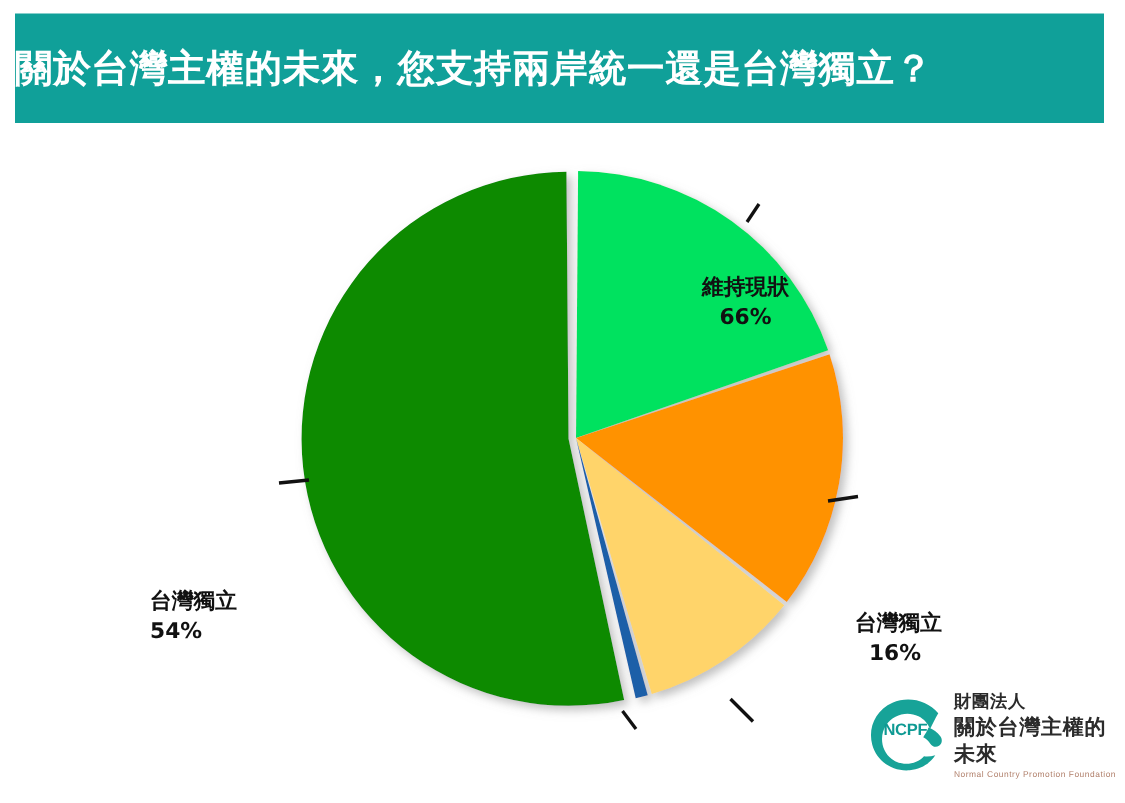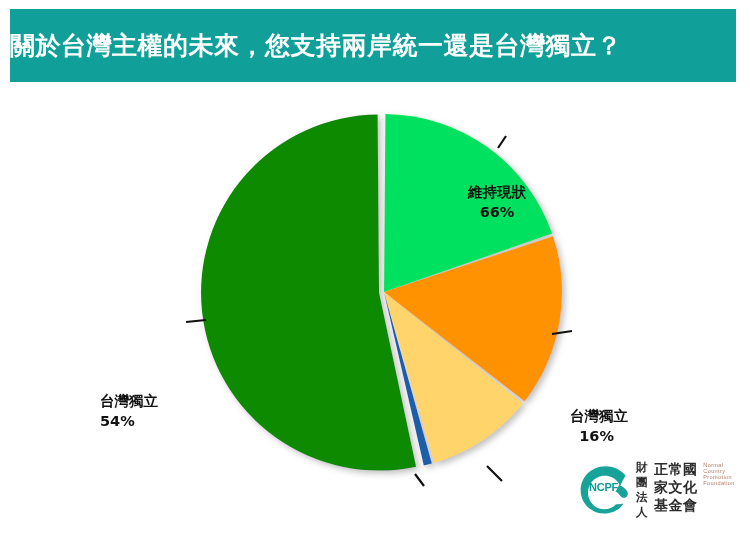--- a/index.html
+++ b/index.html
@@ -88,21 +88,21 @@
   }
   #logo-mark {
     position: relative;
     width: 54px;
     height: 50px;
     flex: 0 0 auto;
   }
   #logo-text {
     margin-left: 4px;
     display: flex;
-    flex-direction: row;
+    flex-direction: column;
     justify-content: center;
   }
   .logo-line1 {
     font-size: 11.5px;
     font-weight: bold;
     color: #2b2b2b;
     letter-spacing: 0.5px;
     font-family: "DejaVu Sans", "Liberation Sans", sans-serif;
   }
   .logo-line2 {
@@ -187,18 +187,18 @@
   <div id="logo">
     <div id="logo-mark">
       <svg width="54" height="50" viewBox="0 0 54 50">
         <path d="M47.5 10.5 C 40 1.5 27 -1 17 3.5 C 5.5 8.5 0.5 20.5 3.5 31.5 C 6.5 42.5 17 49.5 28.5 48.5 C 36 47.8 42 44 45.5 38.5 C 43 39.2 40.5 39.5 38 39.2 C 33 45 23 46 16.5 41 C 9.5 35.6 8 25.5 12.8 18.3 C 17.5 11.2 27 8.8 34.3 12.5 C 38 14.3 40.8 17.5 42 21.2 C 43.5 18 45.5 14 47.5 10.5 Z" fill="#17a398"></path>
         <path d="M41 20 C 44 21 47 23 49 26 C 50.5 28.2 50 31 48 32.2 C 46 33.5 43.5 32.8 42.2 30.8 C 41 29 39.5 27.5 37.5 26.5 C 38.8 24.4 40.2 22.2 41 20 Z" fill="#17a398"></path>
       </svg>
       <div id="logo-wordmark">NCPF</div>
     </div>
     <div id="logo-text">
       <div class="logo-line1">財團法人</div>
-      <div class="logo-line2">正常國家文化基金會</div>
+      <div class="logo-line2">關於台灣主權的未來</div>
       <div class="logo-line3">Normal Country Promotion Foundation</div>
     </div>
   </div>
 
 </div>
 
 </body></html>

